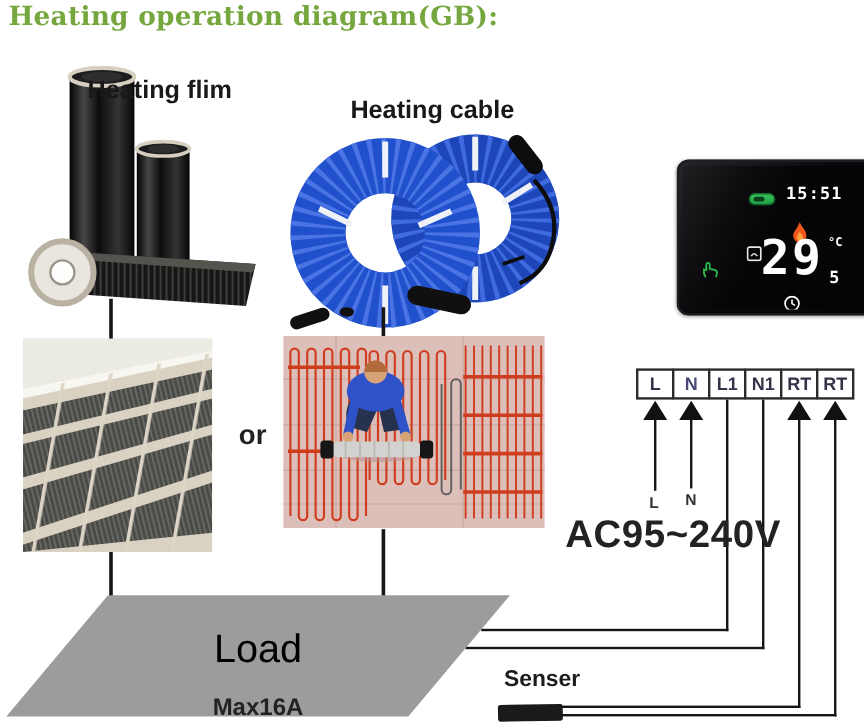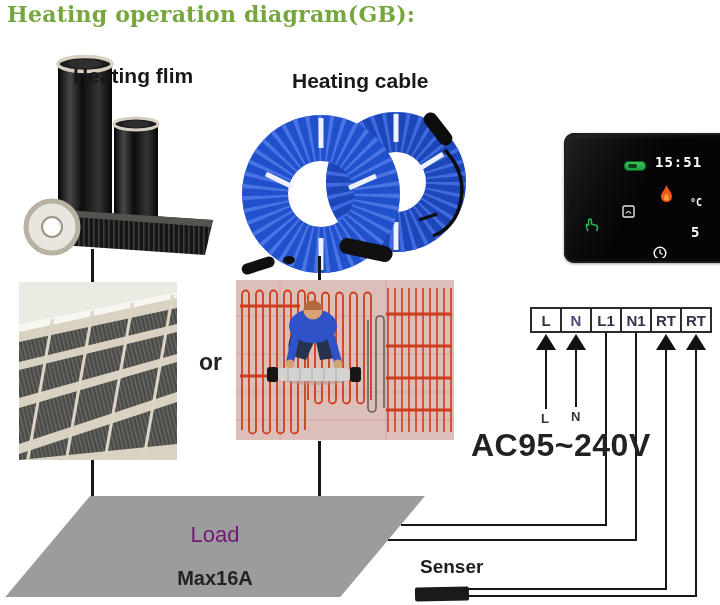--- a/index.html
+++ b/index.html
@@ -43,21 +43,21 @@
         font-size:15px;font-weight:bold;color:#33334a;}
   .tbox:first-child{margin-left:0;}
 
   .ac{left:471px;top:427px;font-size:32px;font-weight:600;color:#222;letter-spacing:.5px;}
   .pw-lbl{font-size:13px;font-weight:bold;color:#333;}
 
   
   .load{left:90px;top:496px;width:335px;height:101px;background:#9c9c9c;
         transform:skewX(-40deg);transform-origin:top left;position:absolute;}
   .load-text{left:150px;top:522px;width:130px;text-align:center;position:absolute;}
-  .load-text .big{font-size:22px;color:#701a75;}
+  .load-text .big{font-size:33px;color:#000000;}
   .load-text .small{font-size:20px;font-weight:bold;color:#222;margin-top:19px;}
 
   .sensor-bar{left:415px;top:587px;width:54px;height:14px;background:#1a1a1a;border-radius:2px;
               transform:rotate(-1deg);position:absolute;}
   .sensor-lbl{left:420px;top:556px;font-size:19px;font-weight:bold;color:#1d1d1d;}
 </style>
 </head>
 <body>
 
 <div id="canvas">
@@ -112,39 +112,40 @@
         <path d="M88 26 v30" fill="none"></path>
         <path d="M33 82 l27 13" fill="none"></path>
         <path d="M88 178 v-32" fill="none"></path>
         <path d="M143 84 l-27 12" fill="none"></path>
       </g>
     </g>
     <rect x="106" y="150" width="54" height="16" rx="8" fill="#101010" transform="rotate(12 133 158)"></rect>
     <rect x="8" y="168" width="34" height="11" rx="5.5" fill="#101010" transform="rotate(-18 25 173)"></rect>
     <ellipse cx="56" cy="168" rx="6" ry="4" fill="#101010"></ellipse>
   </svg>
-  <div class="lbl prod-label" style="left:292px;top:69px;">Heating cable</div>
+  <div class="lbl prod-label" style="left:292px;top:80px;">Heating cable</div>
 
   <div class="abs thermo">
     <div class="screen">
       <div class="pill">
           <i></i>
         </div>
       <div class="t-time">15:51</div>
       <svg class="abs" style="left:90px;top:47px;" width="15" height="19" viewBox="0 0 15 19">
         <path d="M7.5 0 C8.5 4 13 6.5 13 11.5 A5.5 5.5 0 0 1 2 11.5 C2 8 5.5 5.5 7.5 0 Z" fill="#f2581c"></path>
         <path d="M7.5 8 C8.2 10 10 10.8 10 13 a2.5 2.5 0 0 1 -5 0 c0 -2 1.7 -3 2.5 -5 Z" fill="#fca33c"></path>
       </svg>
       <svg class="abs" style="left:53px;top:67px;" width="13" height="13" viewBox="0 0 13 13">
         <rect x="1" y="1" width="11" height="11" rx="1.5" stroke="#e8e8e8" stroke-width="1.4" fill="none"></rect>
         <path d="M4 8.5 q2.5 -4 5 0" stroke="#e8e8e8" stroke-width="1.2" fill="none"></path>
       </svg>
       <svg class="abs" style="left:16px;top:80px;" width="16" height="15" viewBox="0 0 16 15">
         <path d="M3 13 Q1 10 1.6 6.5 L3.6 7 V2.6 Q3.6 1 5 1 q1.4 0 1.4 1.6 V6 l4.6 1.2 q1.8 .5 1.4 2.6 l-.7 3.2" stroke="#2ab84f" stroke-width="1.5" fill="none"></path>
       </svg>
+      <div class="t-temp">29</div>
       <div class="t-unit">°C</div>
       <div class="t-dec">5</div>
       <svg class="abs" style="left:84px;top:108px;" width="14" height="14" viewBox="0 0 14 14">
         <circle cx="7" cy="7" r="5.8" stroke="#fff" stroke-width="1.4" fill="none"></circle>
         <path d="M7 3.5 V7 L9.5 8.5" stroke="#fff" stroke-width="1.3" fill="none"></path>
       </svg>
 
       <svg class="abs" style="left:33px;top:130px;" width="12" height="12" viewBox="0 0 12 12">
         <g fill="#fff">
             <rect width="5" height="5" rx="1"></rect>

